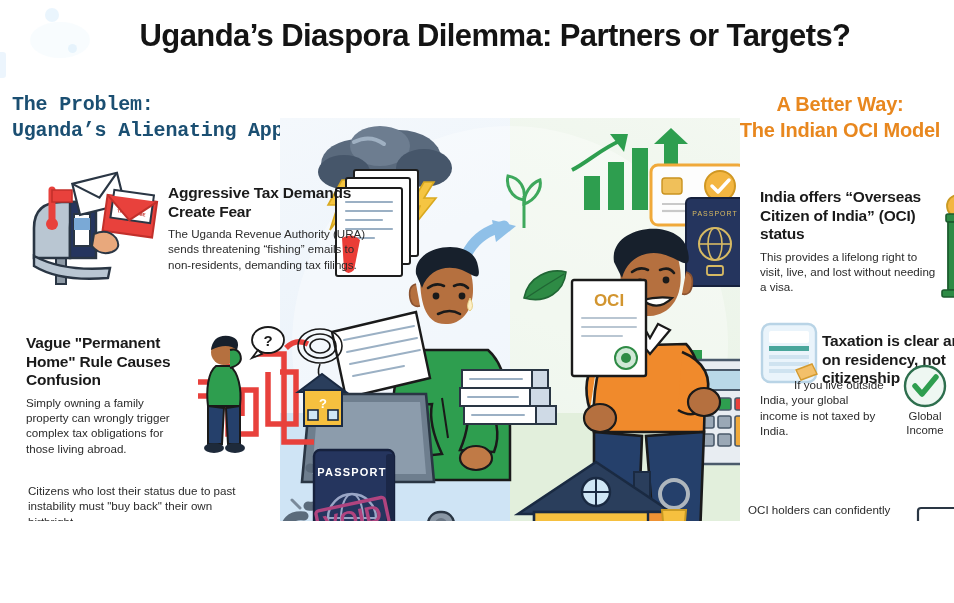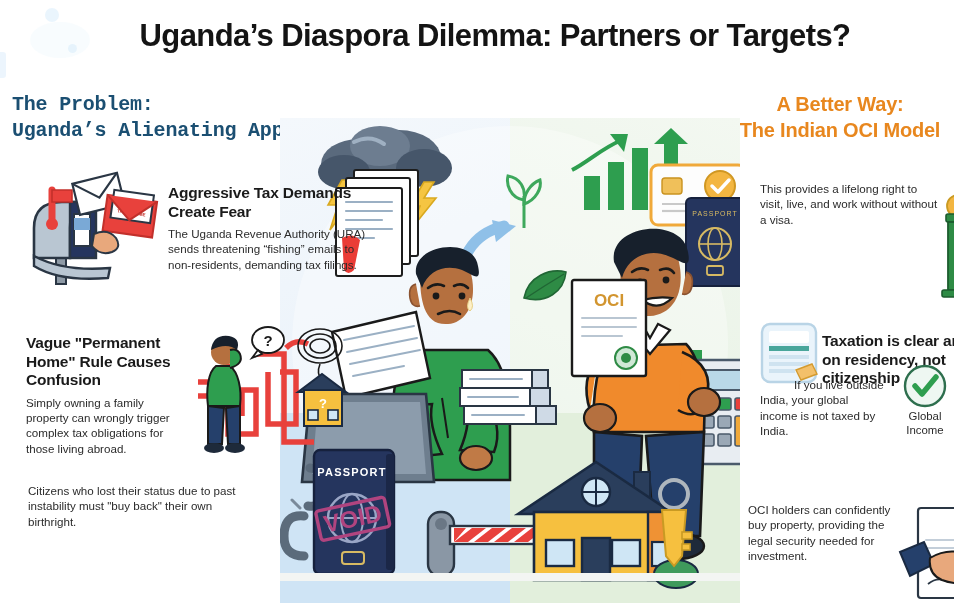--- a/index.html
+++ b/index.html
@@ -3,21 +3,21 @@
 <meta charset="utf-8">
 <style>
   * { margin:0; padding:0; box-sizing:border-box; }
   html,body { width:954px; height:603px; }
   body {
     font-family:"Liberation Sans", sans-serif;
     background:#ffffff;
     overflow:hidden;
     position:relative;
   }
-  #stage { position:absolute; inset:0; width:954px; height:603px; overflow:hidden; background:#fff; }
+  #stage { position:absolute; inset:0; width:954px; height:521px; overflow:hidden; background:#fff; }
 
   
   .deco { position:absolute; border-radius:50%; background:#d9ecfb; opacity:.55; }
   .deco-sq { position:absolute; background:#d9ecfb; opacity:.5; }
 
   
   #main-title {
     position:absolute; top:18px; left:0; width:990px;
     text-align:center;
     font-size:31px; font-weight:bold; color:#141414;
@@ -399,21 +399,22 @@
         <rect x="134" y="86" width="10" height="10" fill="#cfe6f5" stroke="#1a2a42" stroke-width="1.6"></rect>
       </g>
     </svg>
   </div>
 
   <div class="item left" style="left:28px;top:478px;width:290px;">
     <p style="width:228px;">Citizens who lost their status due to past instability must "buy back" their own birthright.</p>
   </div>
 
   <div class="item right" style="left:760px;top:176px;width:200px;">
-    <p style="width:178px;">This provides a lifelong right to visit, live, and work without without a visa.</p>
+    <h3 style="width:192px;">India offers “Overseas Citizen of India” (OCI) status</h3>
+    <p style="width:178px;">This provides a lifelong right to visit, live, and lost without needing a visa.</p>
     <svg style="position:absolute;left:180px;top:18px;" width="44" height="110" viewBox="0 0 44 110">
       <circle cx="18" cy="12" r="11" fill="#f3b641" stroke="#c99a23" stroke-width="1.8"></circle>
       <rect x="6" y="20" width="26" height="8" rx="2" fill="#2e8b45" stroke="#1c5c2e" stroke-width="1.6"></rect>
       <rect x="8" y="28" width="22" height="68" fill="#2e8b45" stroke="#1c5c2e" stroke-width="1.8"></rect>
       <rect x="2" y="96" width="34" height="7" rx="2" fill="#2e8b45" stroke="#1c5c2e" stroke-width="1.6"></rect>
     </svg>
   </div>
 
   <div class="item right" style="left:760px;top:320px;width:200px;">
     <svg style="position:absolute;left:0;top:2px;" width="58" height="62" viewBox="0 0 58 62">

